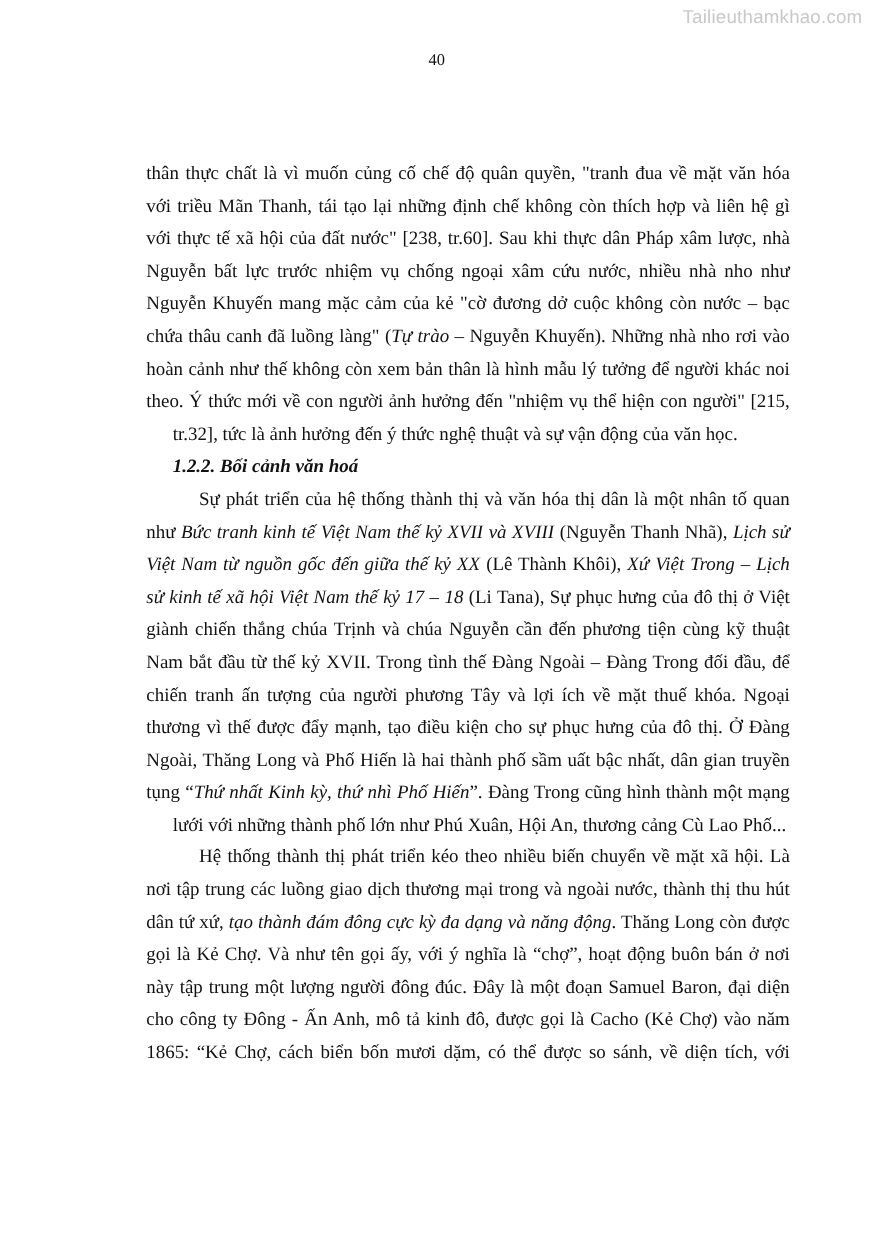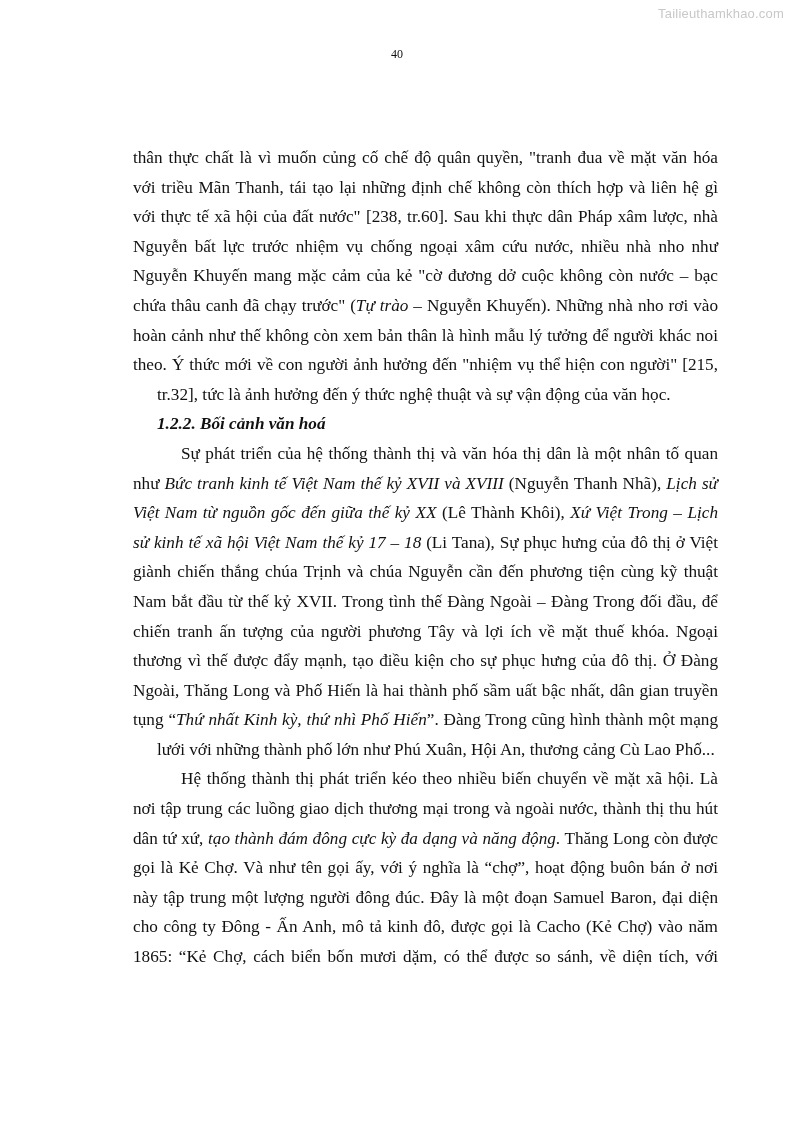--- a/index.html
+++ b/index.html
@@ -1,20 +1,20 @@
 <!DOCTYPE html>
 <html><head>
 <meta charset="utf-8">
 <style>
   html, body { margin:0; padding:0; background:#ffffff; }
   body { width:794px; height:1123px; position:relative; overflow:hidden;
          font-family:"Liberation Serif", "DejaVu Serif", serif; color:#111; }
   .watermark { position:absolute; top:6px; right:10px; font-family:"Liberation Sans", sans-serif;
-               font-size:13px; color:#c8c8c8; letter-spacing:0.2px; }
-  .page-number { position:absolute; top:47px; left:0; width:794px; text-align:center; font-size:12px; }
+               font-size:17px; color:#c8c8c8; letter-spacing:0.2px; }
+  .page-number { position:absolute; top:47px; left:0; width:794px; text-align:center; font-size:15px; }
   .text-block { position:absolute; left:133px; top:143px; width:585px; font-size:17.2px; line-height:29.6px; }
   .line { display:block; text-align:justify; text-align-last:justify; white-space:nowrap; height:29.6px; }
   .line.last { text-align-last:left;margin-left:24px; }
   .indent { padding-left:48px; }
   .heading { font-weight:bold; font-style:italic; padding-left:24px; text-align-last:left; }
   .it { font-style:italic; }
 </style>
 </head>
 <body>
 
@@ -22,21 +22,21 @@
 <div class="page-number">40</div>
 
 <div class="text-block">
 
   <div>
     <span class="line">thân thực chất là vì muốn củng cố chế độ quân quyền, "tranh đua về mặt văn hóa</span>
     <span class="line">với triều Mãn Thanh, tái tạo lại những định chế không còn thích hợp và liên hệ gì</span>
     <span class="line">với thực tế xã hội của đất nước" [238, tr.60]. Sau khi thực dân Pháp xâm lược, nhà</span>
     <span class="line">Nguyễn bất lực trước nhiệm vụ chống ngoại xâm cứu nước, nhiều nhà nho như</span>
     <span class="line">Nguyễn Khuyến mang mặc cảm của kẻ "cờ đương dở cuộc không còn nước – bạc</span>
-    <span class="line"><span>chứa thâu canh đã chạy trước" (</span><span class="it">Tự trào</span><span> – Nguyễn Khuyến). Những nhà nho rơi vào</span></span>
+    <span class="line"><span>chứa thâu canh đã luồng làng" (</span><span class="it">Tự trào</span><span> – Nguyễn Khuyến). Những nhà nho rơi vào</span></span>
     <span class="line">hoàn cảnh như thế không còn xem bản thân là hình mẫu lý tưởng để người khác noi</span>
     <span class="line">theo. Ý thức mới về con người ảnh hưởng đến "nhiệm vụ thể hiện con người" [215,</span>
     <span class="line last">tr.32], tức là ảnh hưởng đến ý thức nghệ thuật và sự vận động của văn học.</span>
   </div>
 
   <span class="line heading">1.2.2. Bối cảnh văn hoá</span>
 
   <div>
     <span class="line indent">Sự phát triển của hệ thống thành thị và văn hóa thị dân là một nhân tố quan</span>
     <span class="line"><span>như </span><span class="it">Bức tranh kinh tế Việt Nam thế kỷ XVII và XVIII</span><span> (Nguyễn Thanh Nhã), </span><span class="it">Lịch sử</span></span>

